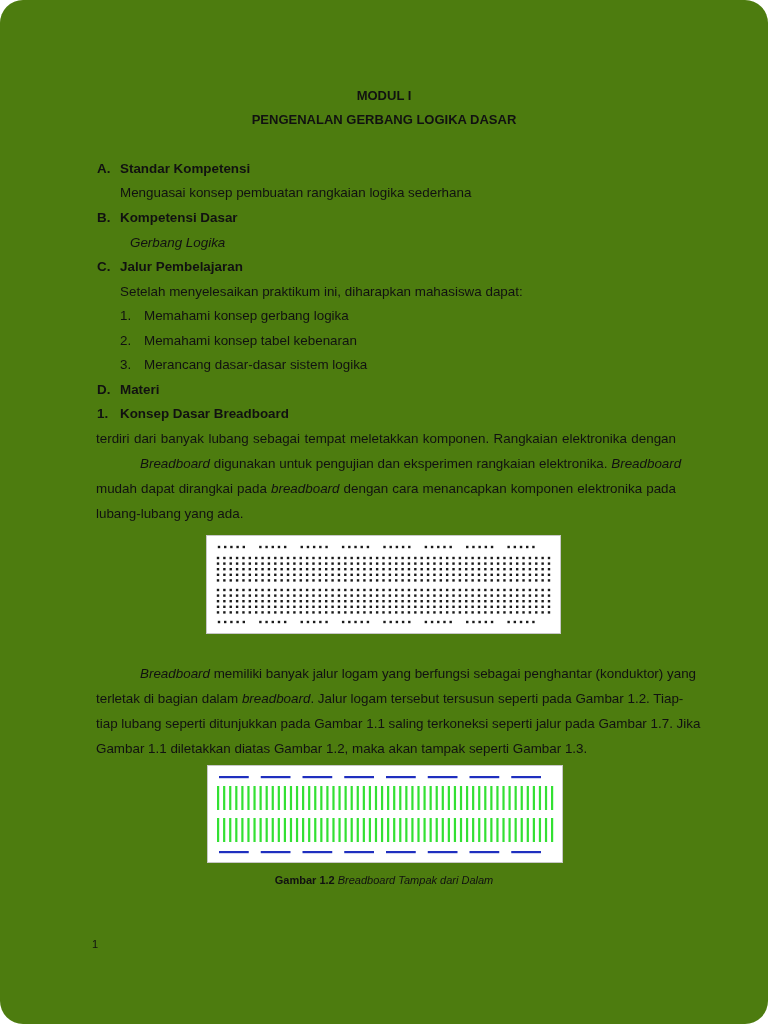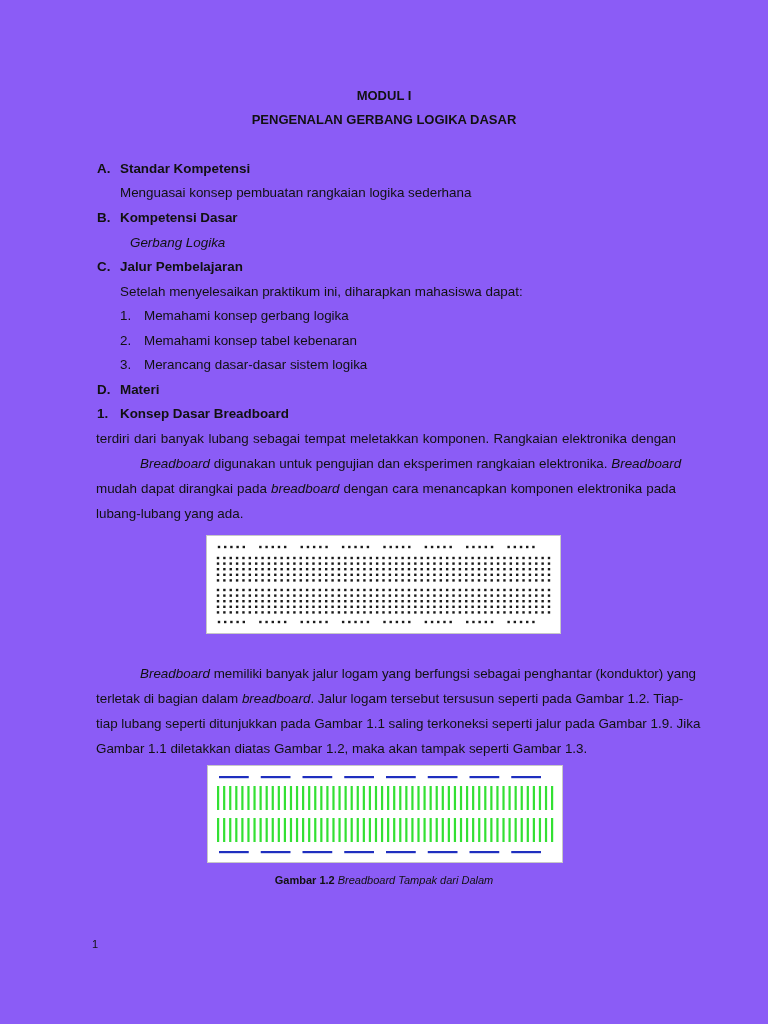--- a/index.html
+++ b/index.html
@@ -1,18 +1,18 @@
 <!DOCTYPE html>
 <html><head>
 <meta charset="utf-8">
 <style>
   html, body { margin:0; padding:0; background:#ffffff; }
   body { width:768px; height:1024px; position:relative; overflow:hidden;
          font-family:"Liberation Sans", "DejaVu Sans", sans-serif; color:#111; }
-  .page { position:absolute; left:0; top:0; width:768px; height:1024px; background:#8b5cf6; }
+  .page { position:absolute; left:0; top:0; width:768px; height:1024px; background:#4d7c0f;border-radius:23px; }
   .abs { position:absolute; white-space:nowrap; }
   .title { font-weight:bold; font-size:13px; text-align:center; left:0; width:768px; }
   .t13 { font-size:13.4px; }
   .bold { font-weight:bold; }
   .para { position:absolute; left:96px; width:580px; font-size:13.4px; line-height:25px; text-align:justify; }
   .para .line { display:block; white-space:nowrap; text-align:justify; text-align-last:justify; height:25px; }
   .para .line.last { text-align-last:left; }
   .para .line.first { text-indent:44px; }
   em { font-style:italic; }
   .figbox { position:absolute; border:1px solid #c8c8c8; background:#fff; }
@@ -671,21 +671,21 @@
         <rect x="321.70384615384614" y="75.2" width="2.4" height="2.4" fill="#1a1a1a"></rect>
         <rect x="328.0692307692308" y="75.2" width="2.4" height="2.4" fill="#1a1a1a"></rect>
         <rect x="334.43461538461537" y="75.2" width="2.4" height="2.4" fill="#1a1a1a"></rect>
         <rect x="340.8" y="75.2" width="2.4" height="2.4" fill="#1a1a1a"></rect>
       </svg>
   </div>
 
   <div class="para" style="top:661px;">
     <span class="line first"><em>Breadboard</em><span> memiliki banyak jalur logam yang berfungsi sebagai penghantar (konduktor) yang</span></span>
     <span class="line"><span>terletak di bagian dalam </span><em>breadboard</em><span>. Jalur logam tersebut tersusun seperti pada Gambar 1.2. Tiap-</span></span>
-    <span class="line"><span>tiap lubang seperti ditunjukkan pada Gambar 1.1 saling terkoneksi seperti jalur pada Gambar 1.9. Jika</span></span>
+    <span class="line"><span>tiap lubang seperti ditunjukkan pada Gambar 1.1 saling terkoneksi seperti jalur pada Gambar 1.7. Jika</span></span>
     <span class="line last"><span>Gambar 1.1 diletakkan diatas Gambar 1.2, maka akan tampak seperti Gambar 1.3.</span></span>
   </div>
 
   <div class="figbox" style="left:207px; top:765px; width:354px; height:96px;">
     <svg id="fig2" width="354" height="96">
         <rect x="11" y="10" width="29.75" height="2.2" fill="#1f2fbf"></rect>
         <rect x="52.75" y="10" width="29.75" height="2.2" fill="#1f2fbf"></rect>
         <rect x="94.5" y="10" width="29.75" height="2.2" fill="#1f2fbf"></rect>
         <rect x="136.25" y="10" width="29.75" height="2.2" fill="#1f2fbf"></rect>
         <rect x="178" y="10" width="29.75" height="2.2" fill="#1f2fbf"></rect>

